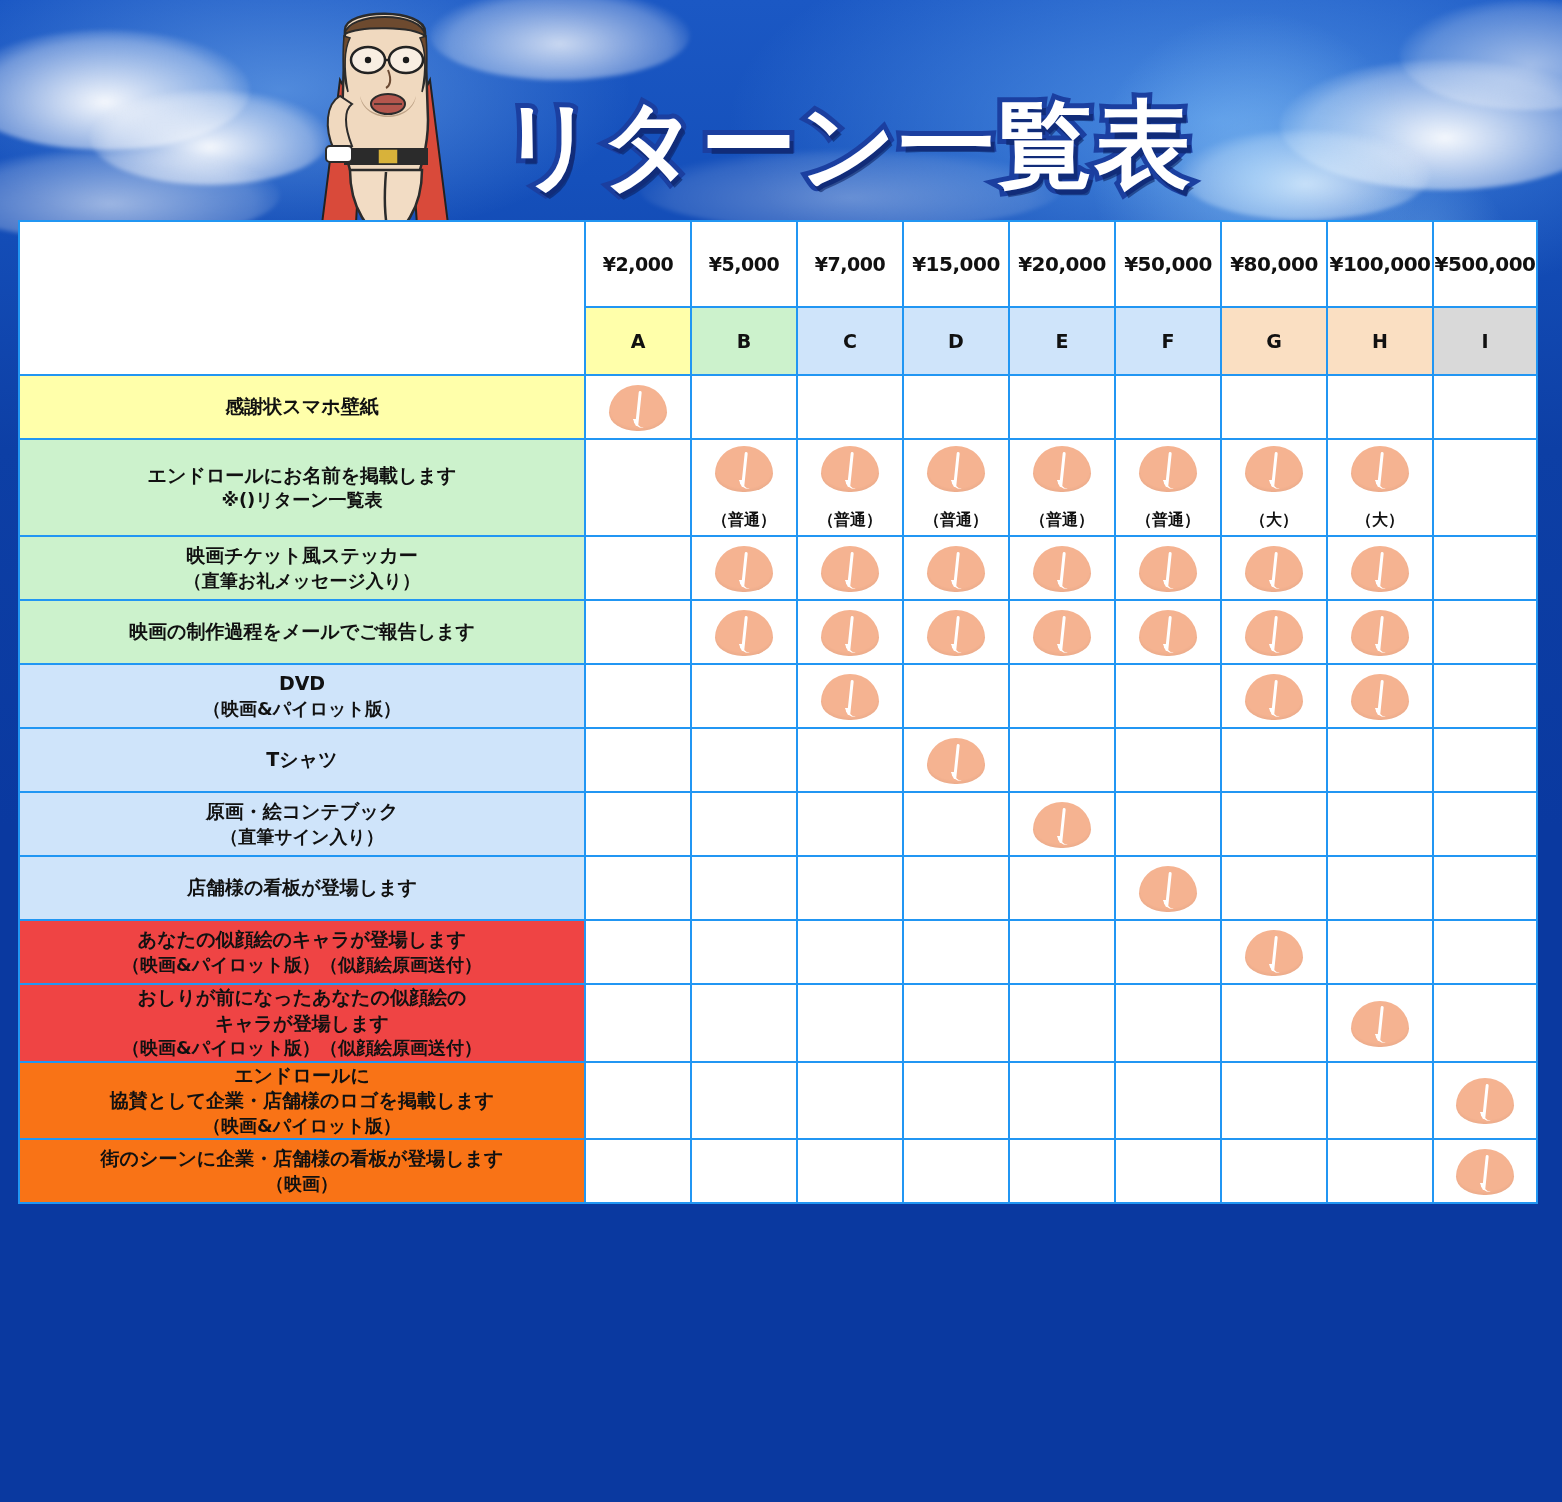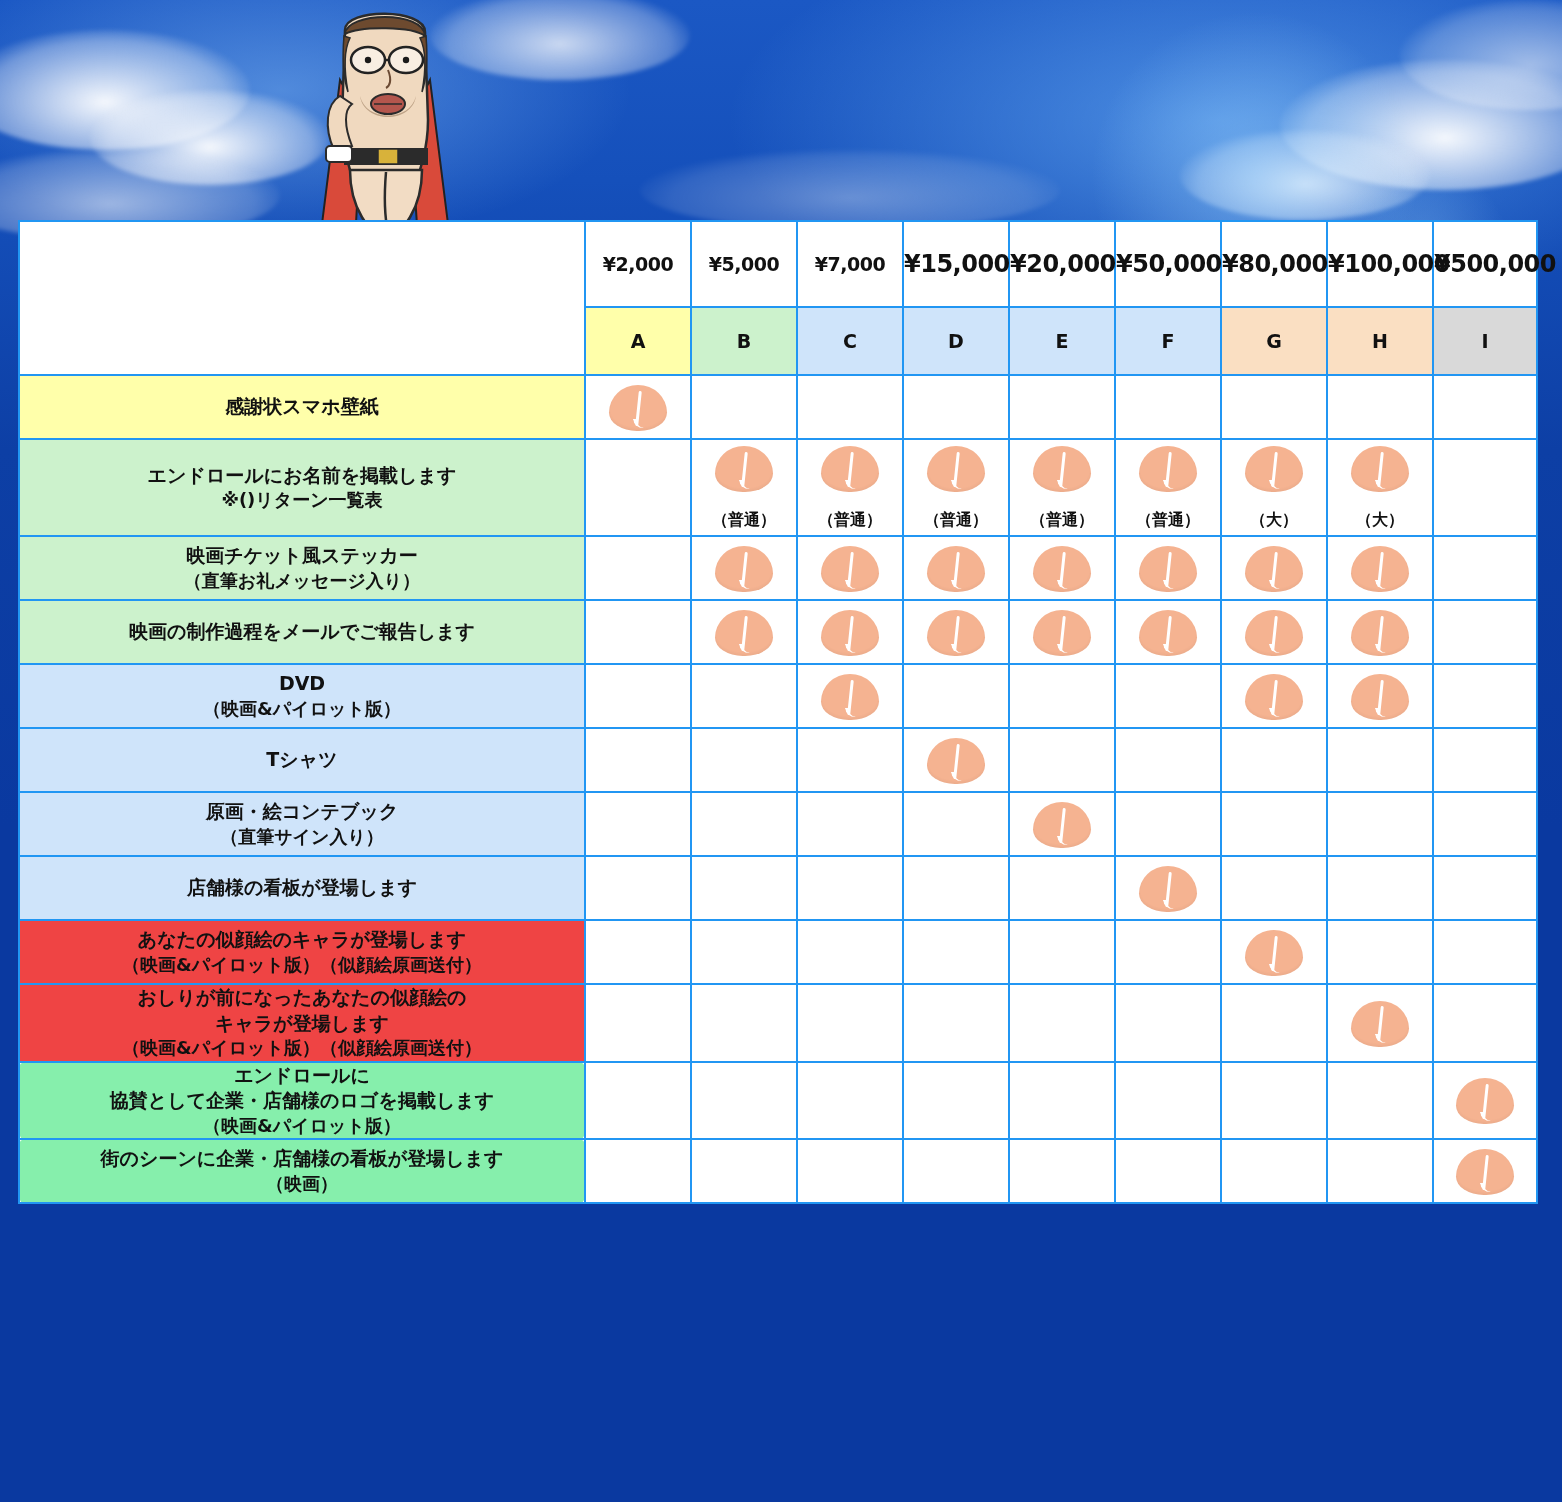--- a/index.html
+++ b/index.html
@@ -110,21 +110,21 @@
     border-right: 2px solid #2196f3 !important;
   }
   .amount {
     font-size: 20px;
     font-weight: bold;
     letter-spacing: -0.5px;
     height: 84px;
     background: #ffffff;
     font-family: "DejaVu Sans", "Liberation Sans", sans-serif;
   }
-  .amount.small { font-size: 24px; }
+  .amount.small { font-size: 20px; }
   .grade {
     font-size: 30px;
     font-weight: bold;
     height: 66px;
     font-family: "DejaVu Sans", "Liberation Sans", sans-serif;
   }
   .g-a { background: #ffffaa; }
   .g-b { background: #ccf2cc; }
   .g-blue { background: #cfe4fa; }
   .g-orange { background: #fadfc2; }
@@ -140,21 +140,21 @@
   }
   .rowlabel .sub {
     font-size: 18px;
     font-weight: bold;
     display: block;
   }
   .rl-yellow { background: #ffffaa; }
   .rl-green  { background: #ccf2cc; }
   .rl-blue   { background: #cfe4fa; margin-top: 12px; }
   .rl-orange { background: #ef4444; }
-  .rl-gray   { background: #86efac; border-radius: 6px; }
+  .rl-gray   { background: #f97316; }
 
   .cell { background: #ffffff; height: 62px; }
 
   .mark {
     display: block;
     margin: 0 auto;
     width: 58px;
     height: 46px;
     position: relative;
   }
@@ -240,20 +240,21 @@
     <rect x="44" y="148" width="84" height="17" fill="#2b2b2b"></rect>
     <rect x="78" y="149" width="20" height="15" fill="#d8b23a" stroke="#2b2b2b" stroke-width="1.5"></rect>
 
     <path d="M50 170 C50 208, 70 236, 86 236 C102 236, 122 208, 122 170 Z" fill="#f2dcc4" stroke="#2b2b2b" stroke-width="2.5"></path>
     <path d="M86 172 C84 196, 84 214, 88 232" fill="none" stroke="#2b2b2b" stroke-width="2.5"></path>
 
     <path d="M40 96 C26 104, 24 128, 34 150 L52 146 C44 126, 44 110, 52 104 Z" fill="#f0d9bf" stroke="#2b2b2b" stroke-width="2"></path>
     <rect x="26" y="146" width="26" height="16" rx="4" fill="#ffffff" stroke="#2b2b2b" stroke-width="2"></rect>
   </svg>
 
+  <div class="title">リターン一覧表</div>
 
   <div class="table-wrap">
     <table class="returns">
       <colgroup>
         <col class="col-label">
         <col class="col-amt">
           <col class="col-amt">
           <col class="col-amt">
           <col class="col-amt">
           <col class="col-amt">

